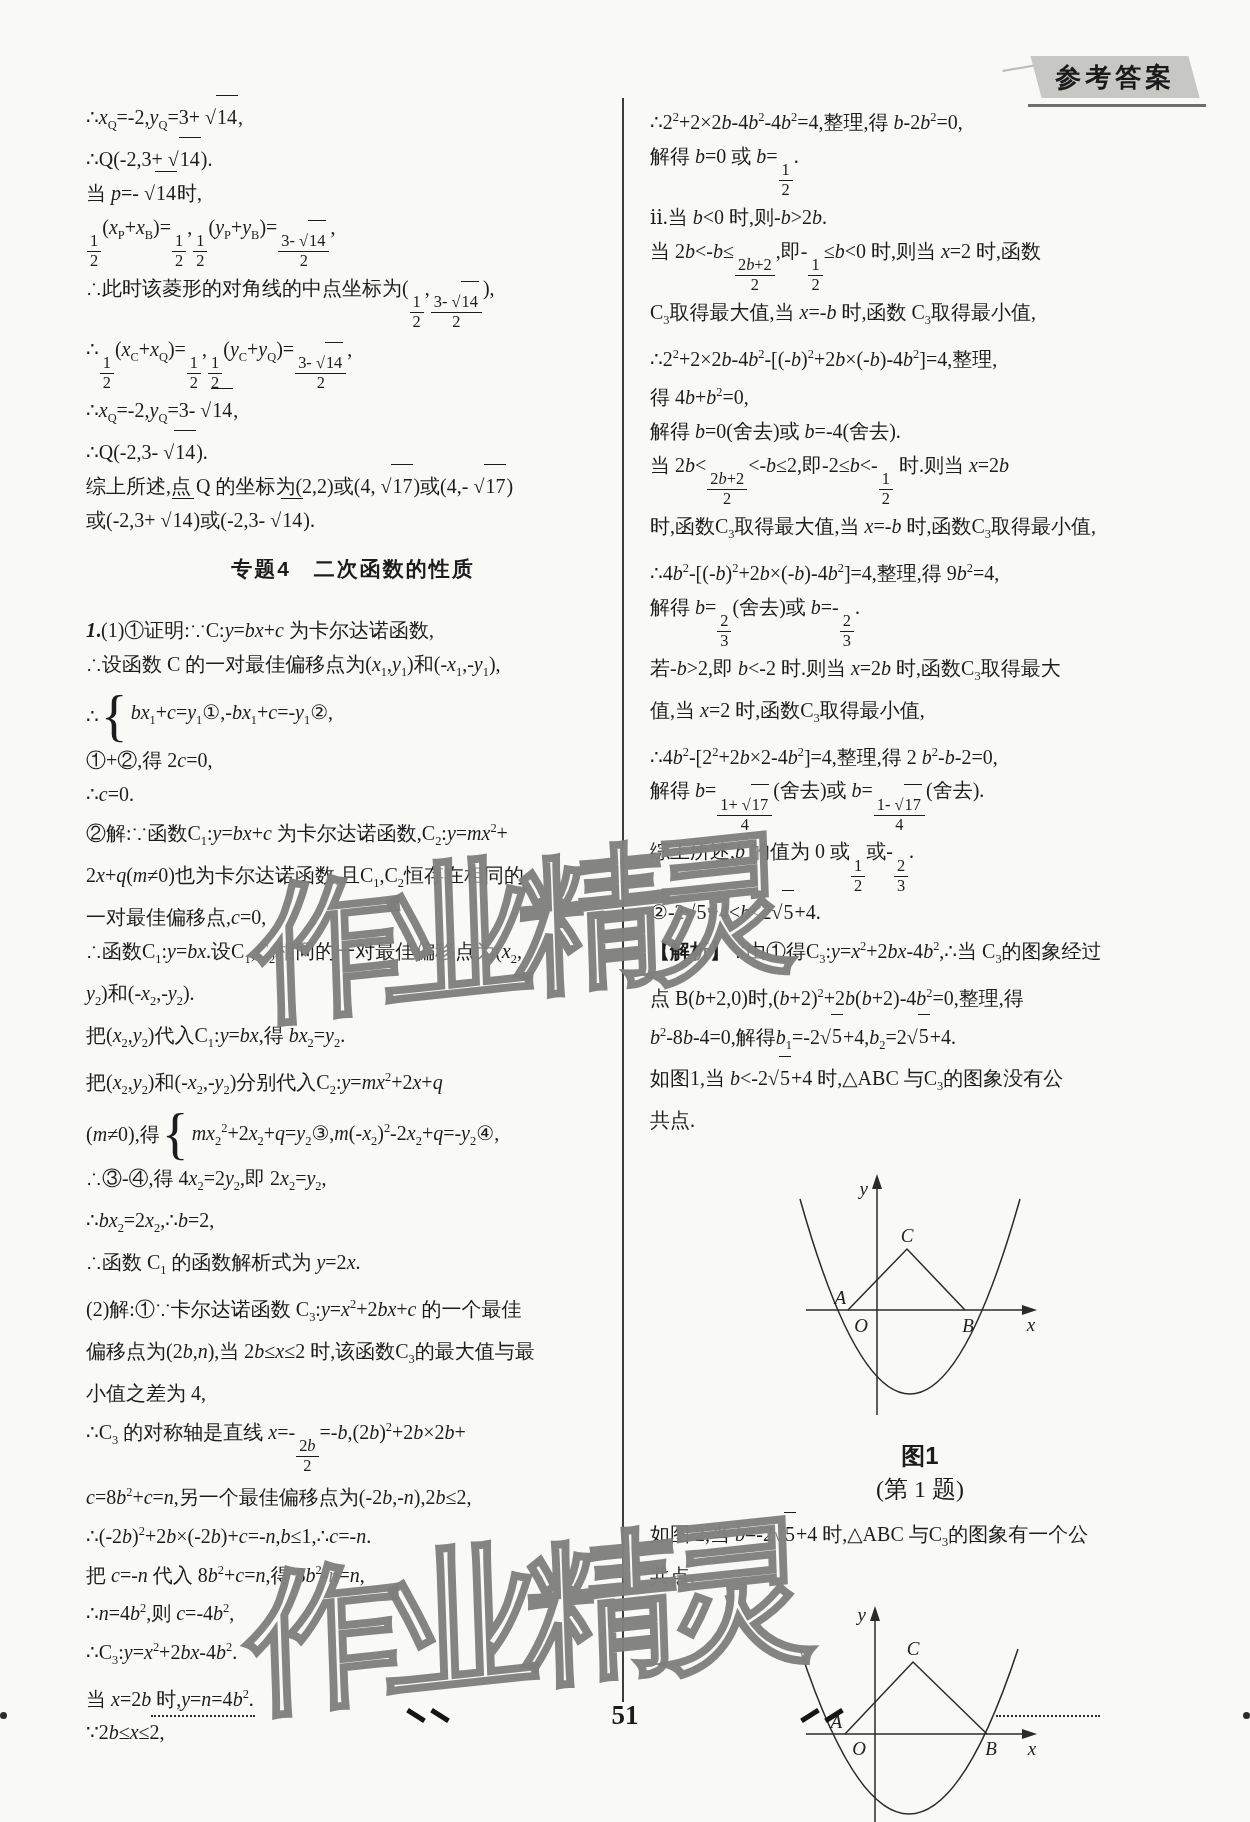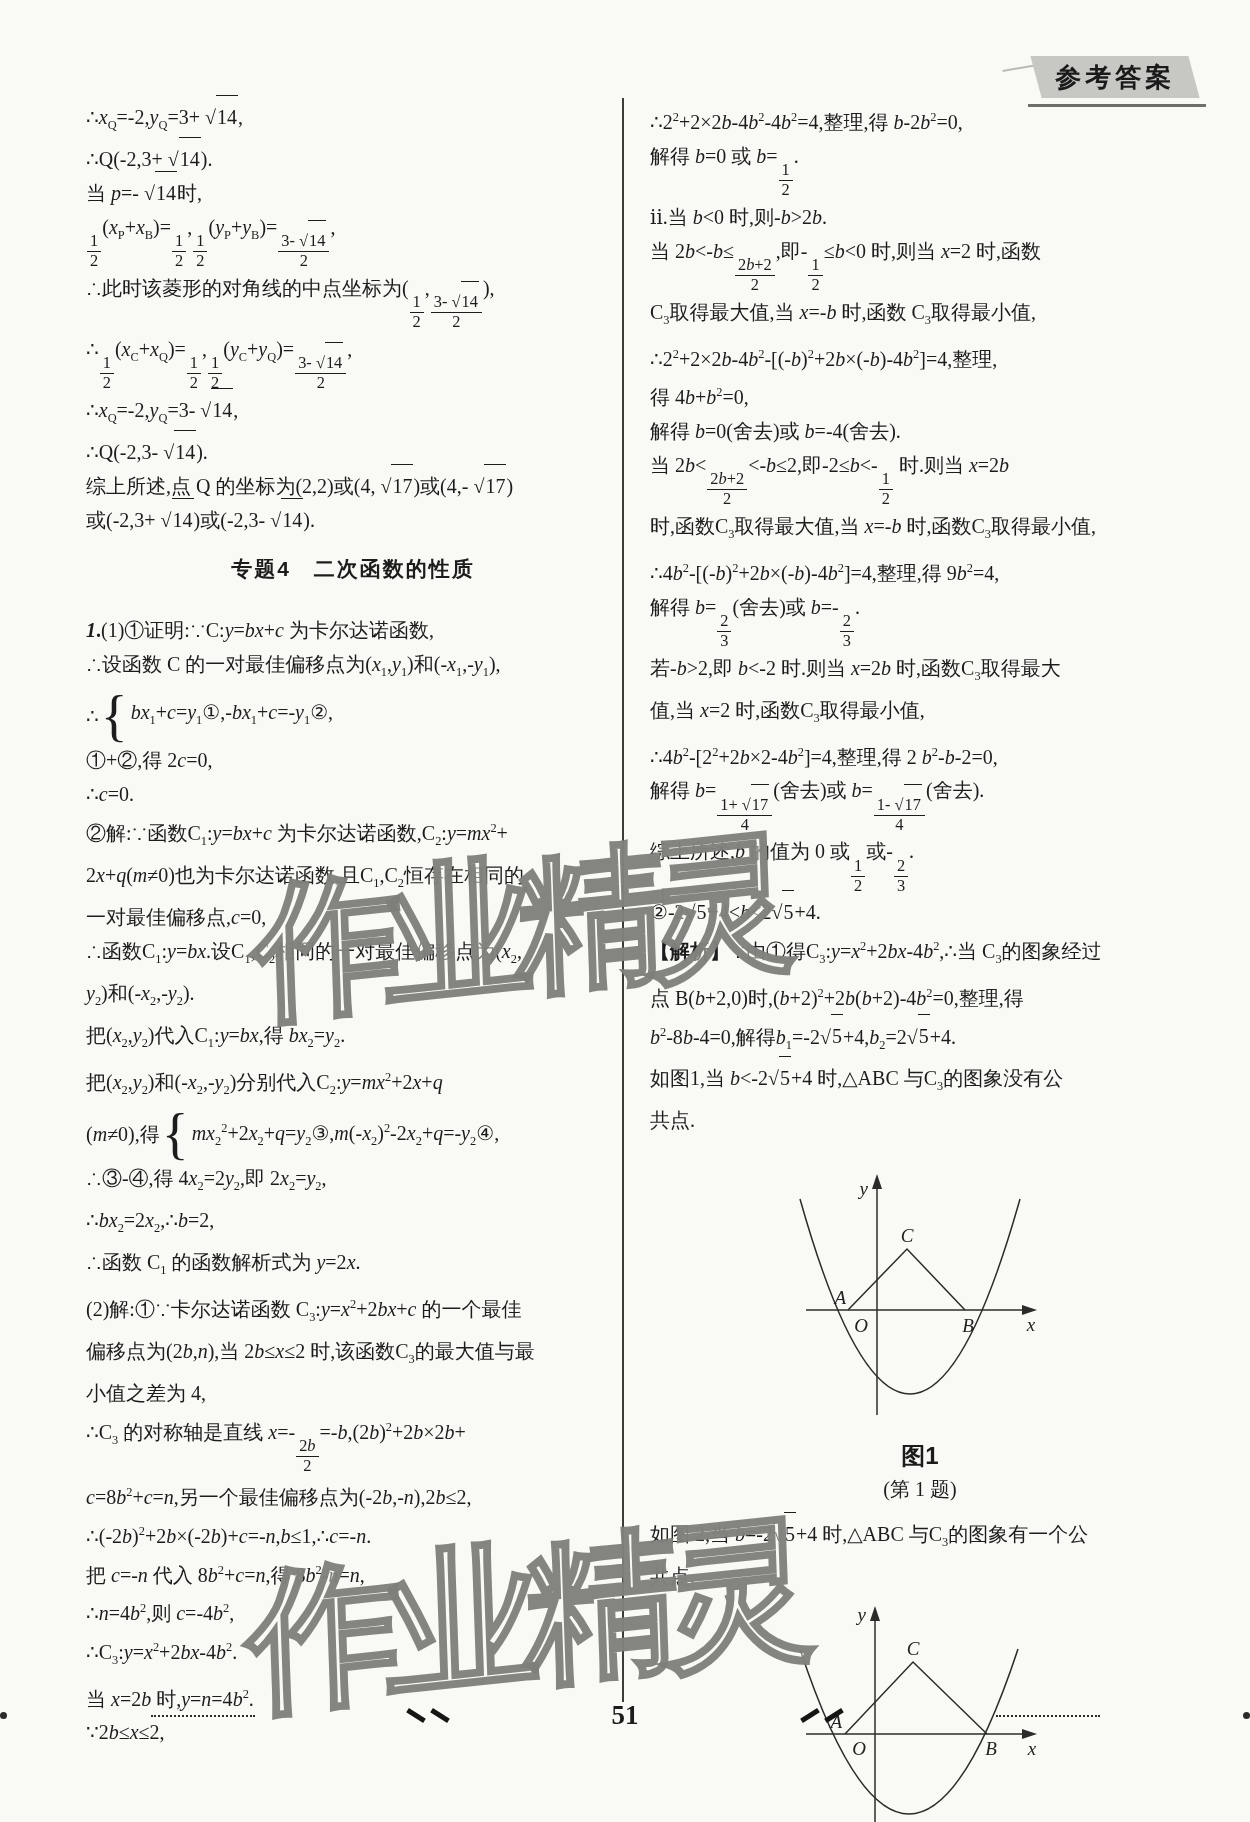--- a/index.html
+++ b/index.html
@@ -40,21 +40,21 @@
   .sq{white-space:nowrap;}
   .ov{border-top:1.4px solid #1c1c1c;padding:10px 1px;}
   
   .sys{display:flex;align-items:center;line-height:30px;font-size:20px;white-space:nowrap;margin:2px 0;}
   .sys .brace{font-size:56px;font-weight:400;line-height:0.9;margin:0 3px 0 2px;}
   .sys .rows{display:flex;flex-direction:row;}
   
   .figwrap{margin:4px 0 0 30px;}
   .figcap{text-align:center;font-size:24px;line-height:34px;font-weight:bold;
           font-family:"Liberation Sans","DejaVu Sans",sans-serif;margin-top:2px;}
-  .figsub{text-align:center;font-size:20px;line-height:32px;font-family:"Liberation Serif","DejaVu Serif",serif;
+  .figsub{text-align:center;font-size:24px;line-height:32px;font-family:"Liberation Serif","DejaVu Serif",serif;
           font-weight:normal;}
   .plot line,.plot path,.plot polyline{stroke:#2b2b29;stroke-width:1.5;fill:none;}
   .plot polygon{fill:#2b2b29;stroke:none;}
   .plot text{font-style:italic;font-size:19px;fill:#222220;font-family:"Liberation Serif","DejaVu Serif",serif;}
   .sp{height:12px;}
   
   .wm{
     position:absolute;font-weight:bold;white-space:nowrap;
     font-family:"DejaVu Sans","Liberation Sans",sans-serif;
     color:rgba(249,249,246,0.45);

